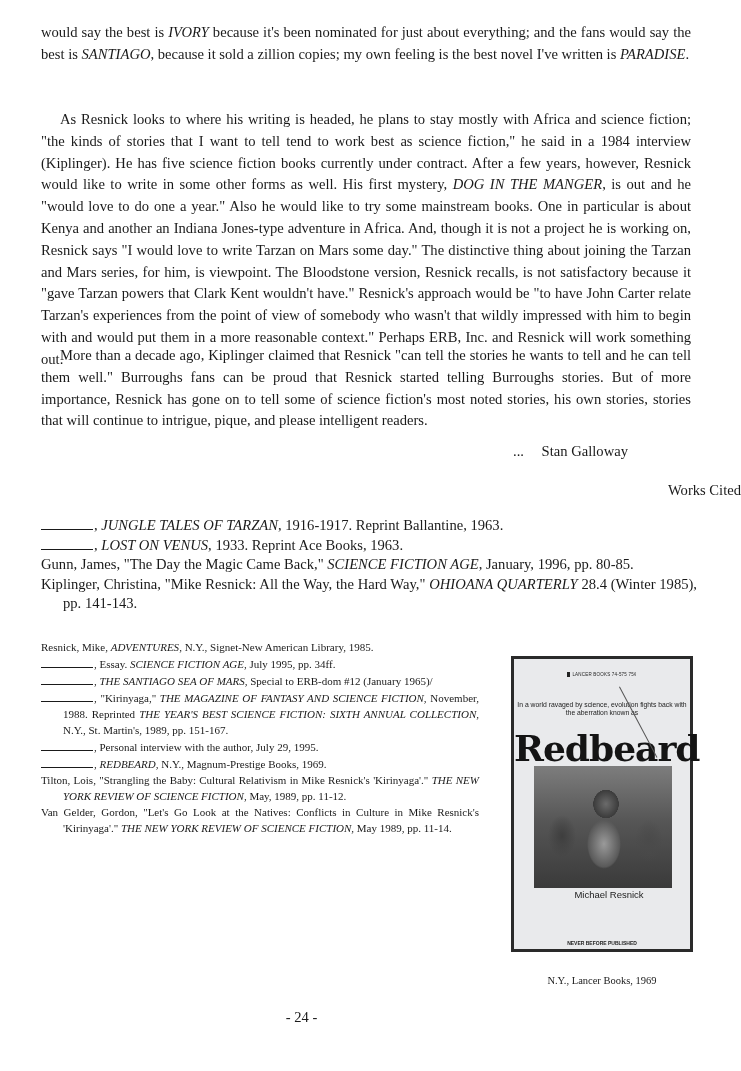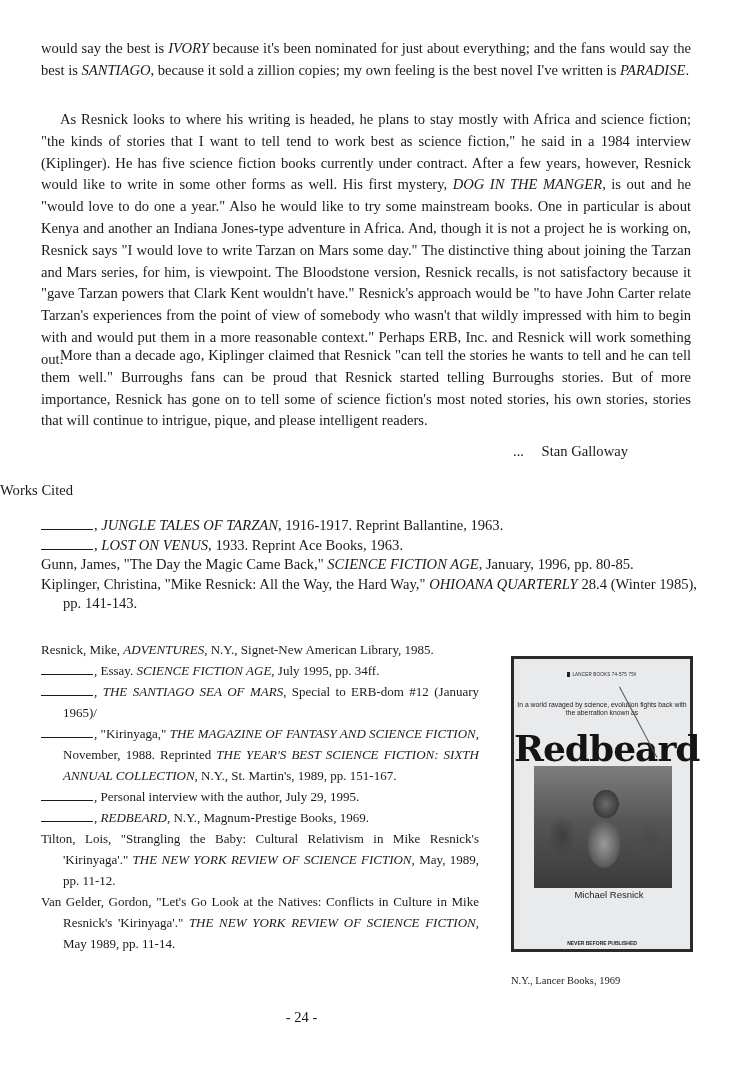--- a/index.html
+++ b/index.html
@@ -5,33 +5,33 @@
   html, body { margin: 0; padding: 0; }
   body {
     width: 741px; height: 1071px; background: #ffffff; position: relative; overflow: hidden;
     font-family: "Liberation Serif", "DejaVu Serif", serif; color: #1a1a1a;
   }
   .body-text {
     position: absolute; left: 41px; width: 650px;
     font-size: 14.6px; line-height: 21.8px; text-align: justify;
   }
   .body-text p { margin: 0; }
-  .p1 { top: 38px; }
+  .p1 { top: 22px; }
   .p2 { top: 109px; text-indent: 19px; }
   .p3 { top: 345px; text-indent: 19px; }
   .signature { position: absolute; left: 513px; top: 443px; font-size: 14.6px; }
   .signature .dots { margin-right: 14px; }
-  .works-title { position: absolute; left: 0; width: 741px; text-align: left; top: 482px; font-size: 14.6px; }
+  .works-title { position: absolute; left: 0; width: 741px; text-align: right; top: 482px; font-size: 14.6px; }
 
   .refs-wide { position: absolute; left: 41px; top: 516px; width: 656px; font-size: 14.6px; line-height: 19.6px; }
   .ref { padding-left: 22px; text-indent: -22px; text-align: justify; margin: 0; }
   .ref i, .ref em { font-style: italic; }
   .blank { display: inline-block; width: 52px; border-bottom: 1px solid #1a1a1a; height: 12px; vertical-align: baseline; text-indent: 0; margin-right: 1px; }
 
-  .refs-narrow { position: absolute; left: 41px; top: 639px; width: 438px; font-size: 13px; line-height: 21px; }
+  .refs-narrow { position: absolute; left: 41px; top: 639px; width: 438px; font-size: 11px; line-height: 16px; }
 
   .cover {
     position: absolute; left: 511px; top: 656px; width: 182px; height: 296px;
     background: #e9eaec; border: 3px solid #2a2a2a; box-sizing: border-box;
     font-family: "Liberation Sans", "DejaVu Sans", sans-serif; color: #222;
   }
   .cover .pub { position: absolute; top: 13px; left: 0; width: 100%; text-align: center; font-size: 4.5px; letter-spacing: 0.2px; }
   .cover .pub .mark { display: inline-block; width: 3px; height: 5px; background: #222; margin-right: 2px; vertical-align: middle; }
   .cover .tagline { position: absolute; top: 42px; left: 0; width: 100%; text-align: center; font-size: 6.8px; line-height: 8px; }
   .cover .title {
@@ -43,21 +43,21 @@
     background:
       radial-gradient(ellipse 18px 20px at 72px 38px, #6b6b6b 0%, #3b3b3b 70%, transparent 72%),
       radial-gradient(ellipse 26px 38px at 70px 78px, #9a9a9a 0%, #5a5a5a 60%, transparent 65%),
       radial-gradient(ellipse 20px 30px at 28px 70px, #3e3e3e 0%, transparent 70%),
       radial-gradient(ellipse 20px 30px at 115px 75px, #4a4a4a 0%, transparent 70%),
       linear-gradient(180deg, #7d7d7d 0%, #565656 45%, #3a3a3a 100%);
   }
   .cover .spear { position: absolute; top: 28px; left: 105px; width: 1px; height: 80px; background: #555; transform: rotate(-28deg); transform-origin: top left; }
   .cover .author { position: absolute; top: 230px; left: 7px; width: 100%; text-align: center; font-size: 9.5px; }
   .cover .tag2 { position: absolute; top: 281px; left: 0; width: 100%; text-align: center; font-size: 5px; font-weight: bold; }
-  .caption { position: absolute; left: 511px; width: 182px; top: 975px; font-size: 10.5px; }
+  .caption { position: absolute; left: 511px; width: 182px; top: 975px; text-align: center; font-size: 10.5px; }
   .page-number { position: absolute; left: 0; width: 603px; top: 1009px; text-align: center; font-size: 14.6px; }
 </style>
 </head>
 <body>
 
 <div class="body-text p1">
     <p>would say the best is <i>IVORY</i> because it's been nominated for just about everything; and the fans would say the best is <i>SANTIAGO</i>, because it sold a zillion copies; my own feeling is the best novel I've written is <i>PARADISE</i>.</p>
   </div>
 <div class="body-text p2">
     <p>As Resnick looks to where his writing is headed, he plans to stay mostly with Africa and science fiction; "the kinds of stories that I want to tell tend to work best as science fiction," he said in a 1984 interview (Kiplinger). He has five science fiction books currently under contract. After a few years, however, Resnick would like to write in some other forms as well. His first mystery, <i>DOG IN THE MANGER</i>, is out and he "would love to do one a year." Also he would like to try some mainstream books. One in particular is about Kenya and another an Indiana Jones-type adventure in Africa. And, though it is not a project he is working on, Resnick says "I would love to write Tarzan on Mars some day." The distinctive thing about joining the Tarzan and Mars series, for him, is viewpoint. The Bloodstone version, Resnick recalls, is not satisfactory because it "gave Tarzan powers that Clark Kent wouldn't have." Resnick's approach would be "to have John Carter relate Tarzan's experiences from the point of view of somebody who wasn't that wildly impressed with him to begin with and would put them in a more reasonable context." Perhaps ERB, Inc. and Resnick will work something out.</p>

